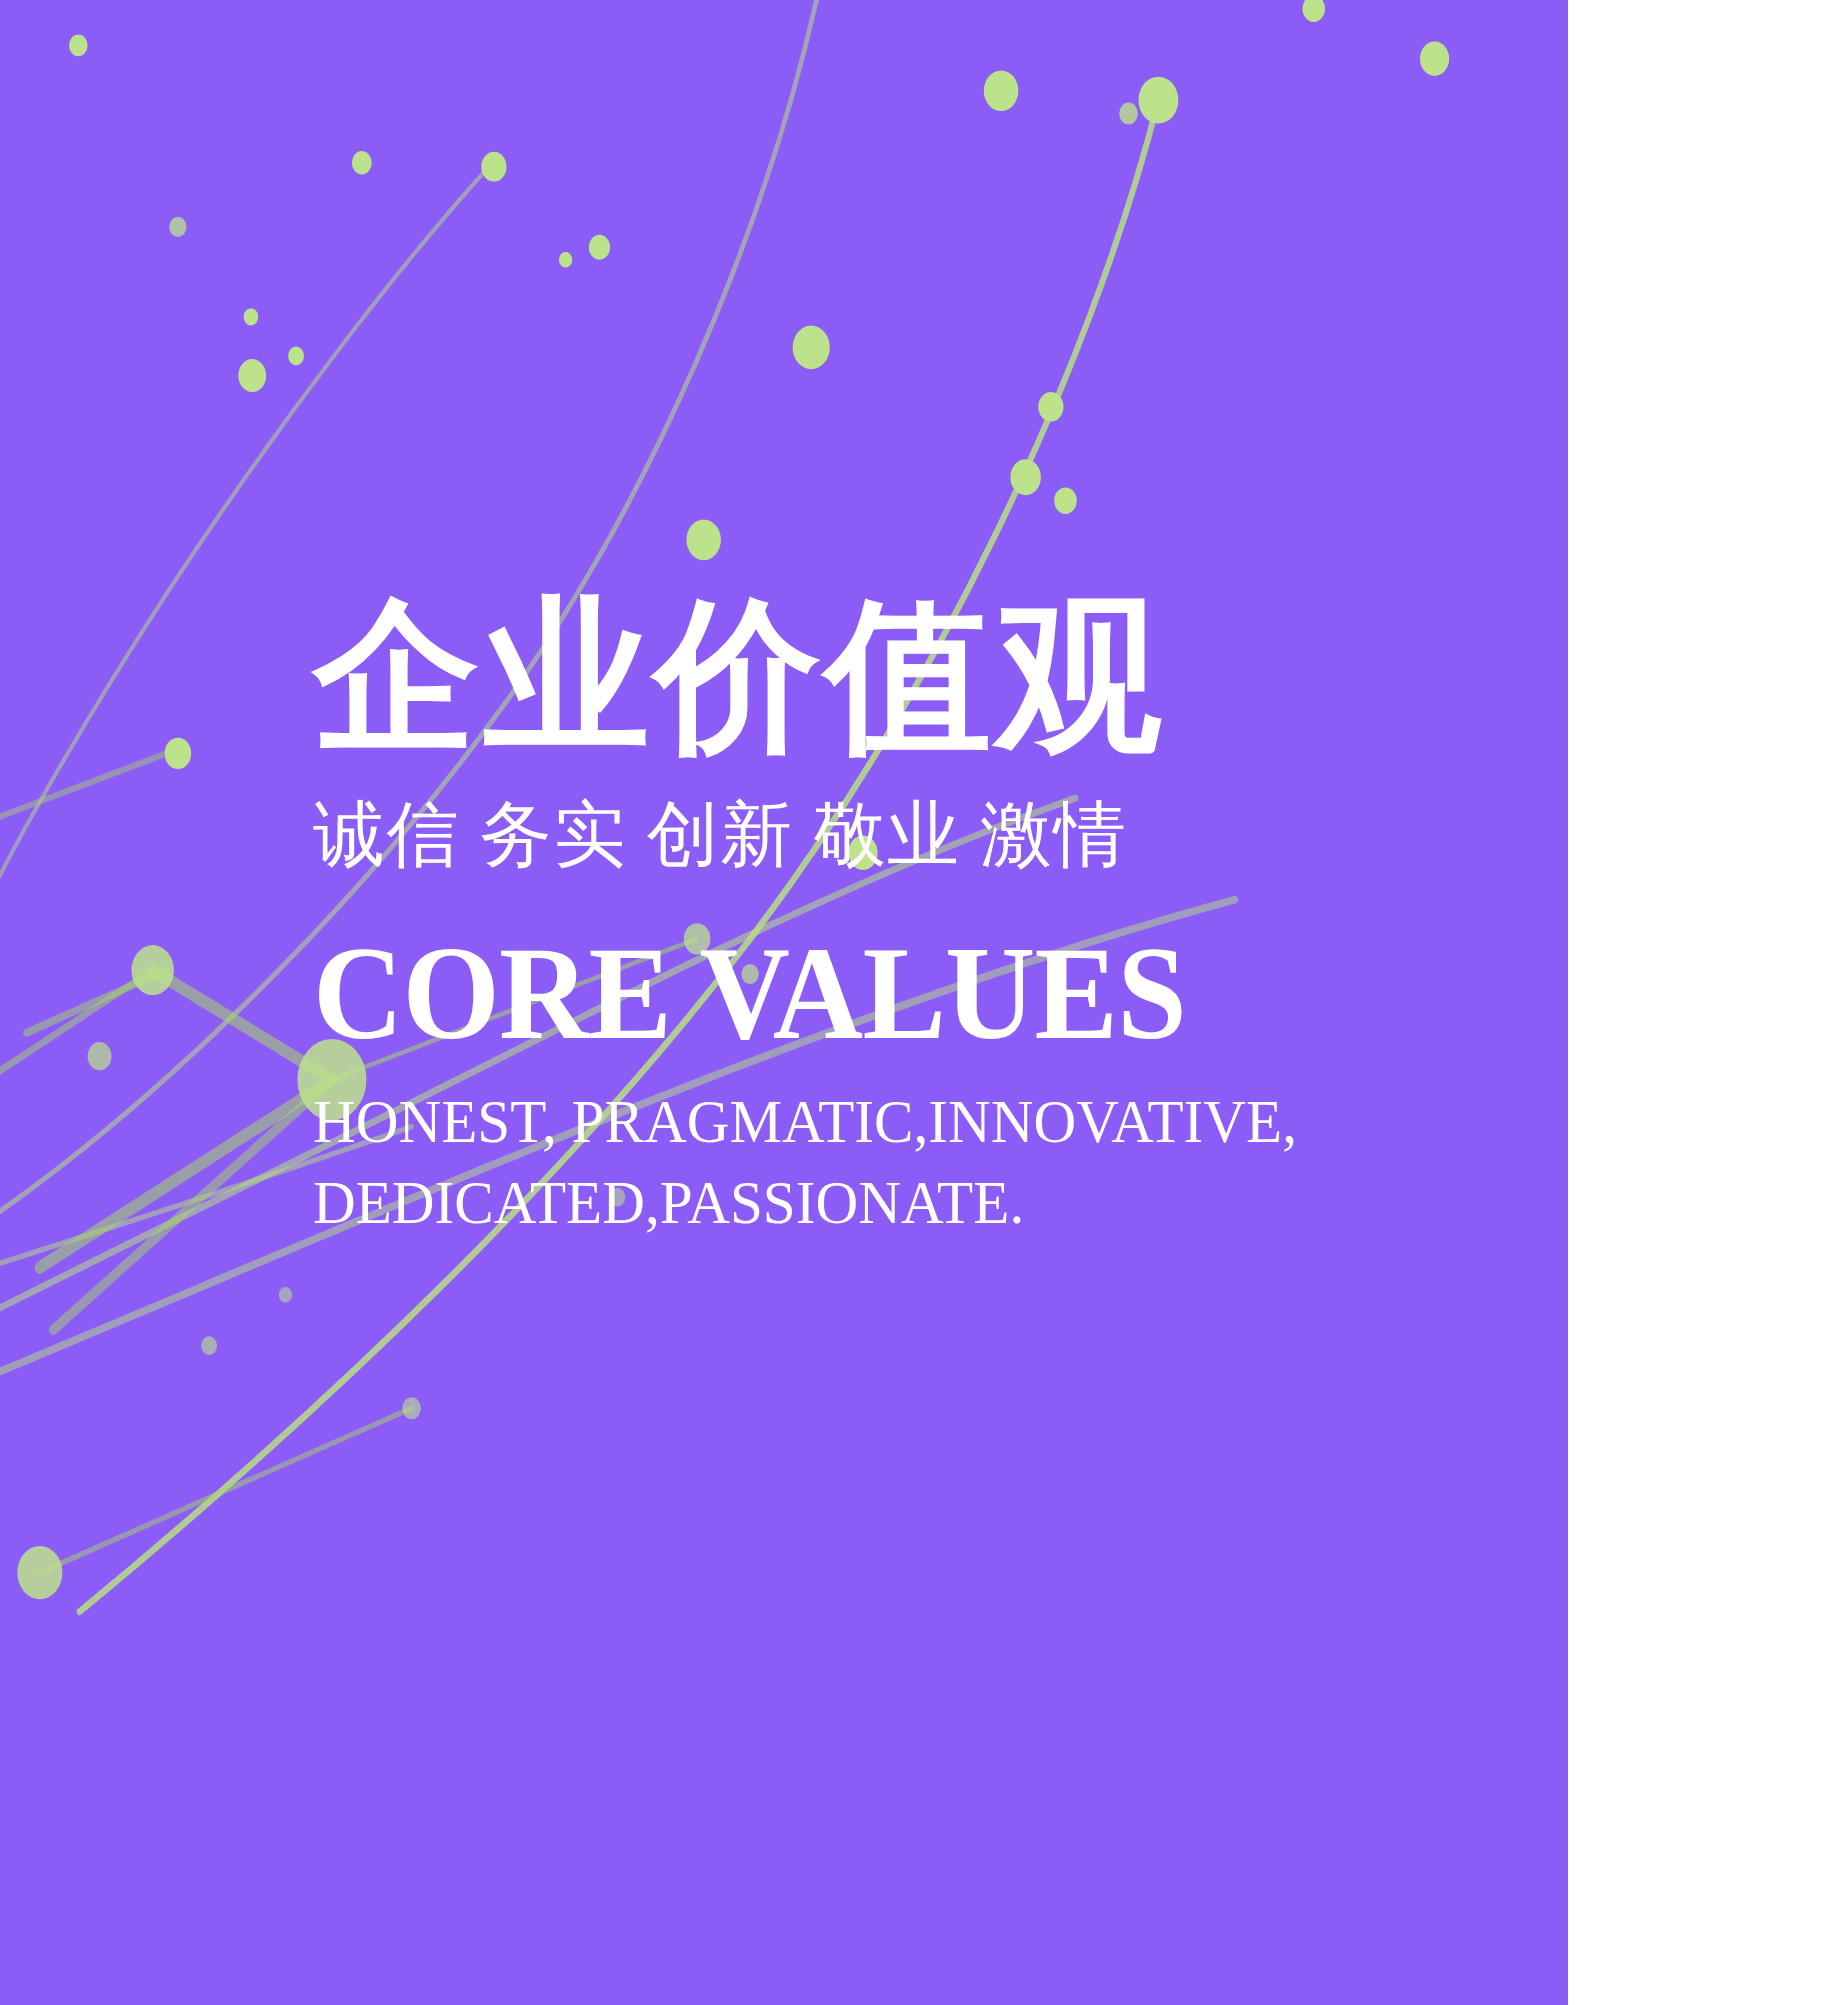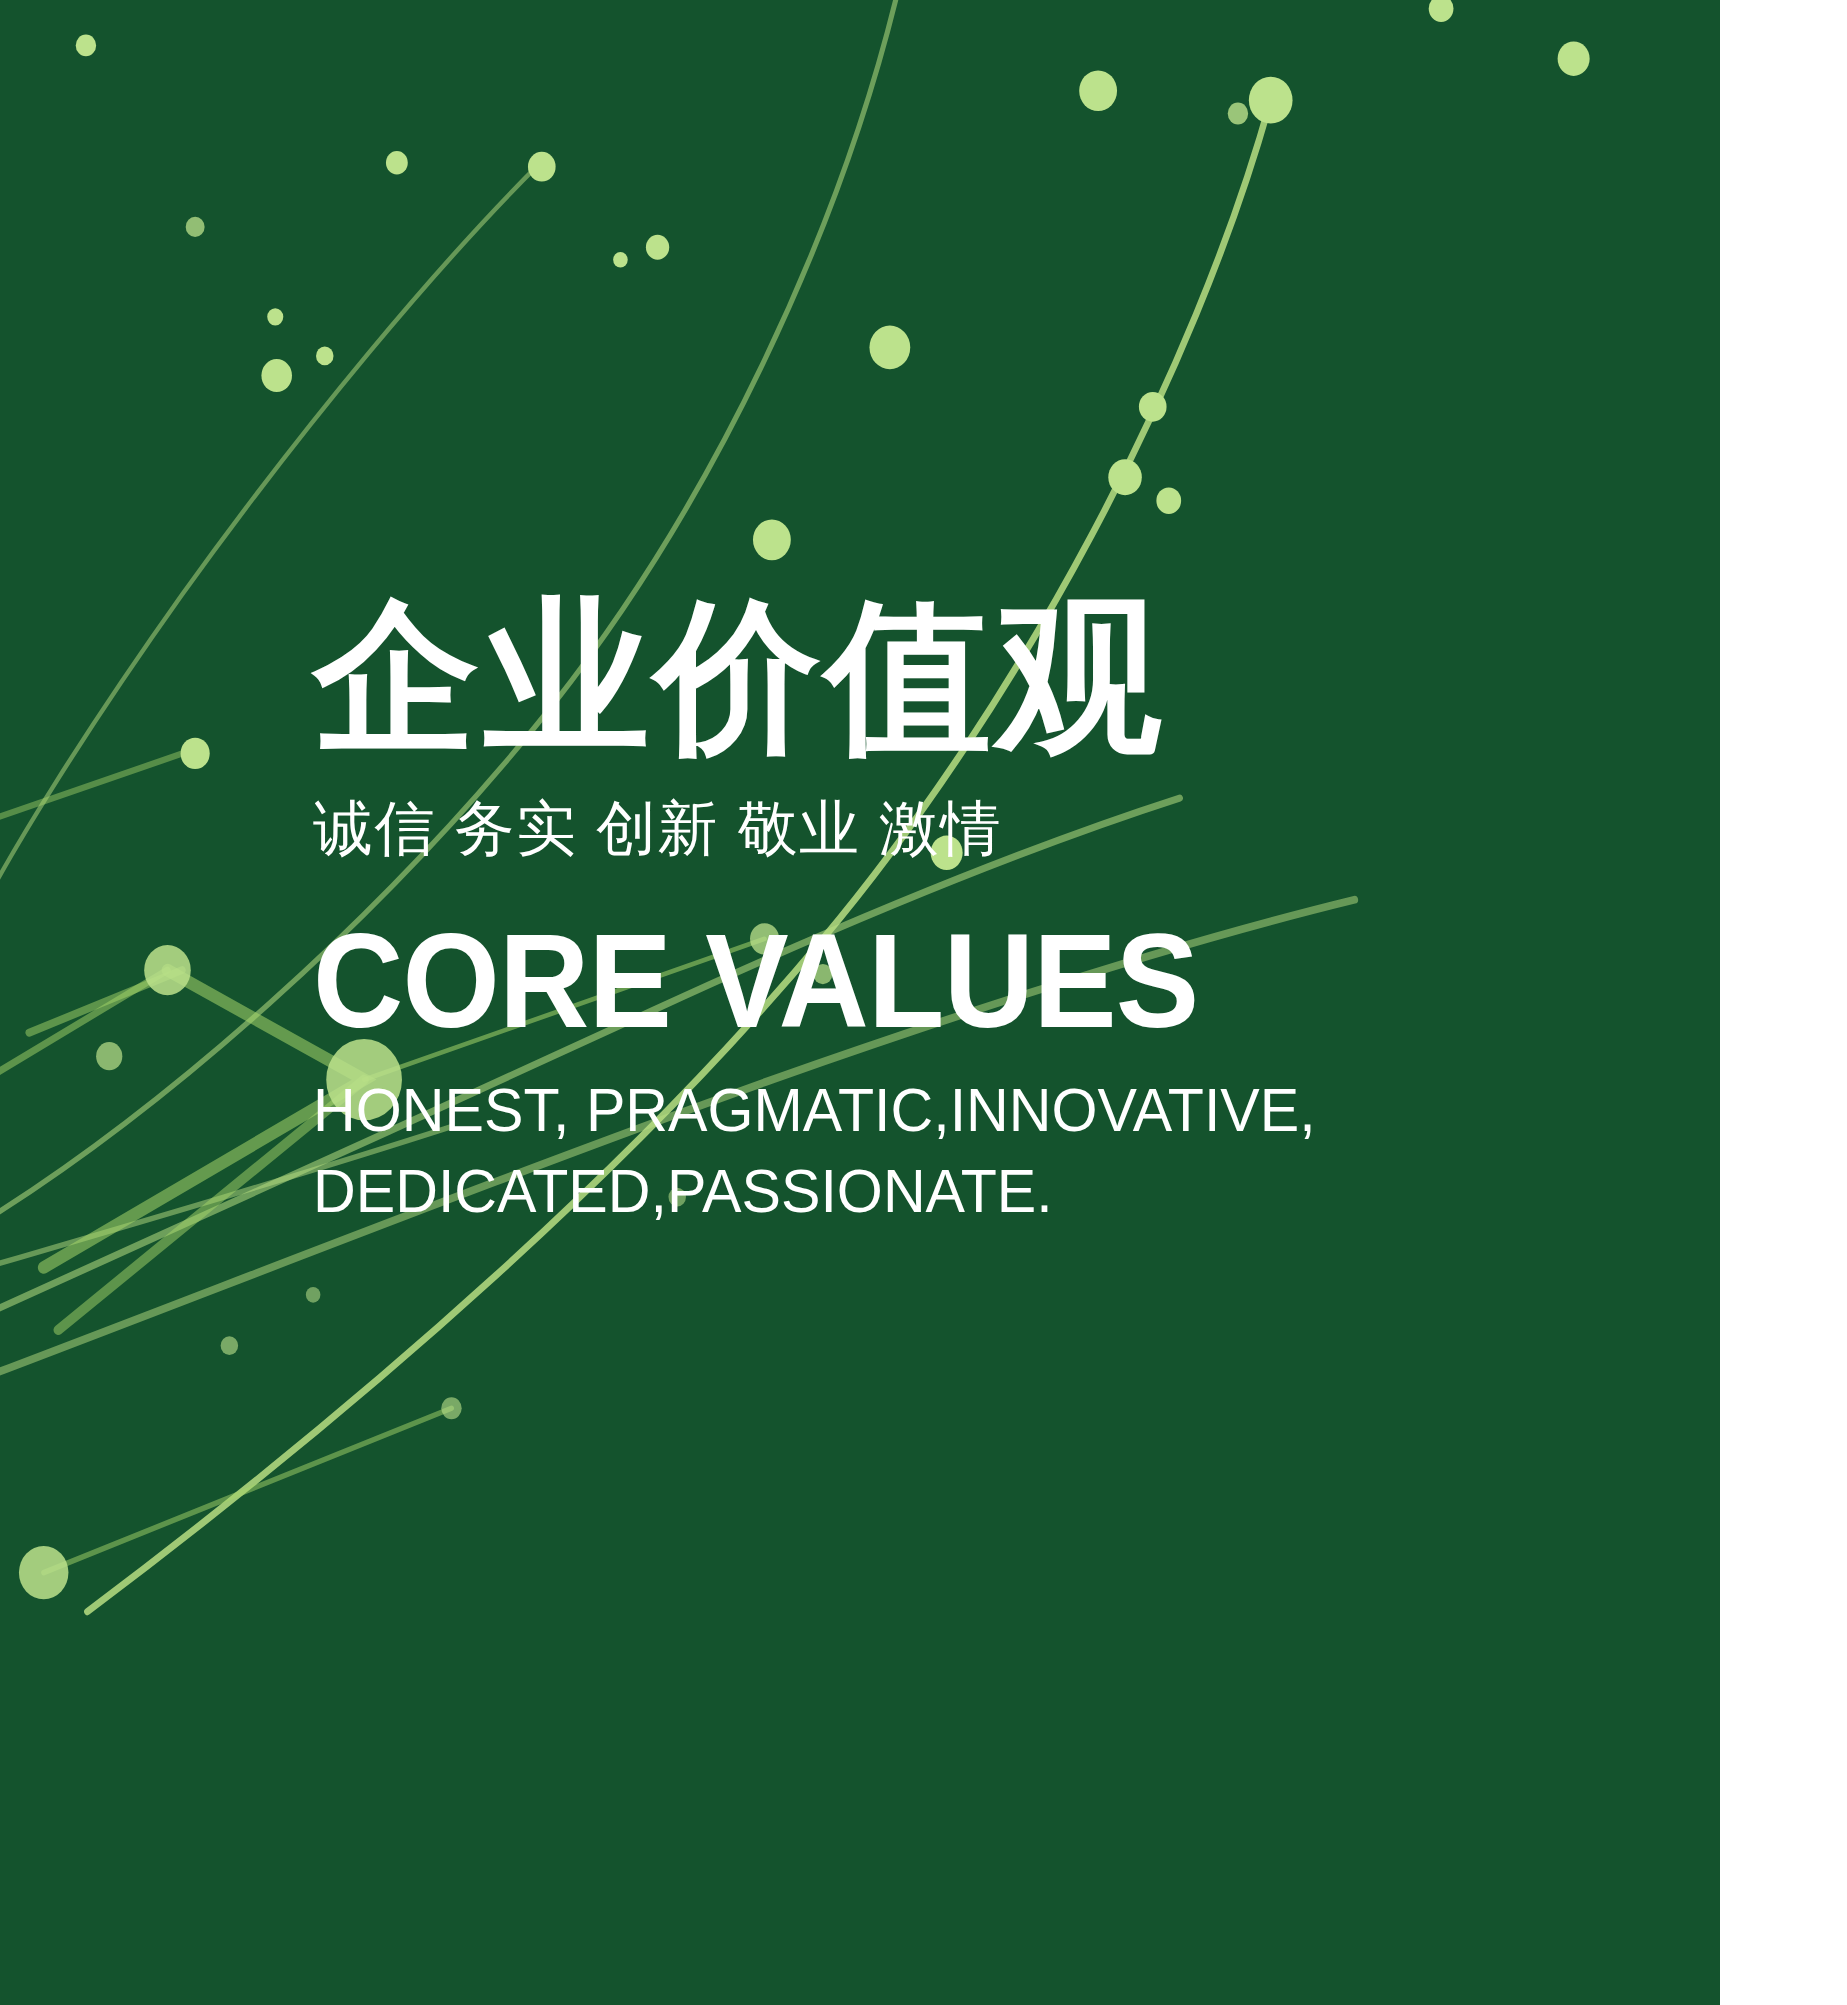--- a/index.html
+++ b/index.html
@@ -2,25 +2,25 @@
 <html style="font-size:12.5px"><head>
 <meta charset="utf-8">
 <style>
   html, body {
     margin: 0;
     padding: 0;
     background: #ffffff;
   }
   #poster {
     position: relative;
-    width: 1720px;
+    width: 1568px;
     height: 2006px;
     overflow: hidden;
-    background: #14532d;
-    font-family: Liberation Sans, sans-serif;
+    background: #8b5cf6;
+    font-family: Liberation Serif, serif;
   }
   #bg-decor {
     position: absolute;
     inset: 0;
     width: 100%;
     height: 100%;
     pointer-events: none;
   }
   #content {
     position: absolute;
@@ -32,21 +32,21 @@
     color: #ffffff;
     font-size: 166px;
     font-weight: 700;
     line-height: 1.0;
     letter-spacing: 4.7px;
     margin: 0;
     white-space: nowrap;
   }
   .cn-sub {
     color: #ffffff;
-    font-size: 60px;
+    font-size: 72px;
     font-weight: 400;
     line-height: 1.0;
     letter-spacing: 1.6px;
     margin: 0;
     padding-top: 39px;
     white-space: nowrap;
   }
   .en-title {
     color: #ffffff;
     font-size: 133px;

